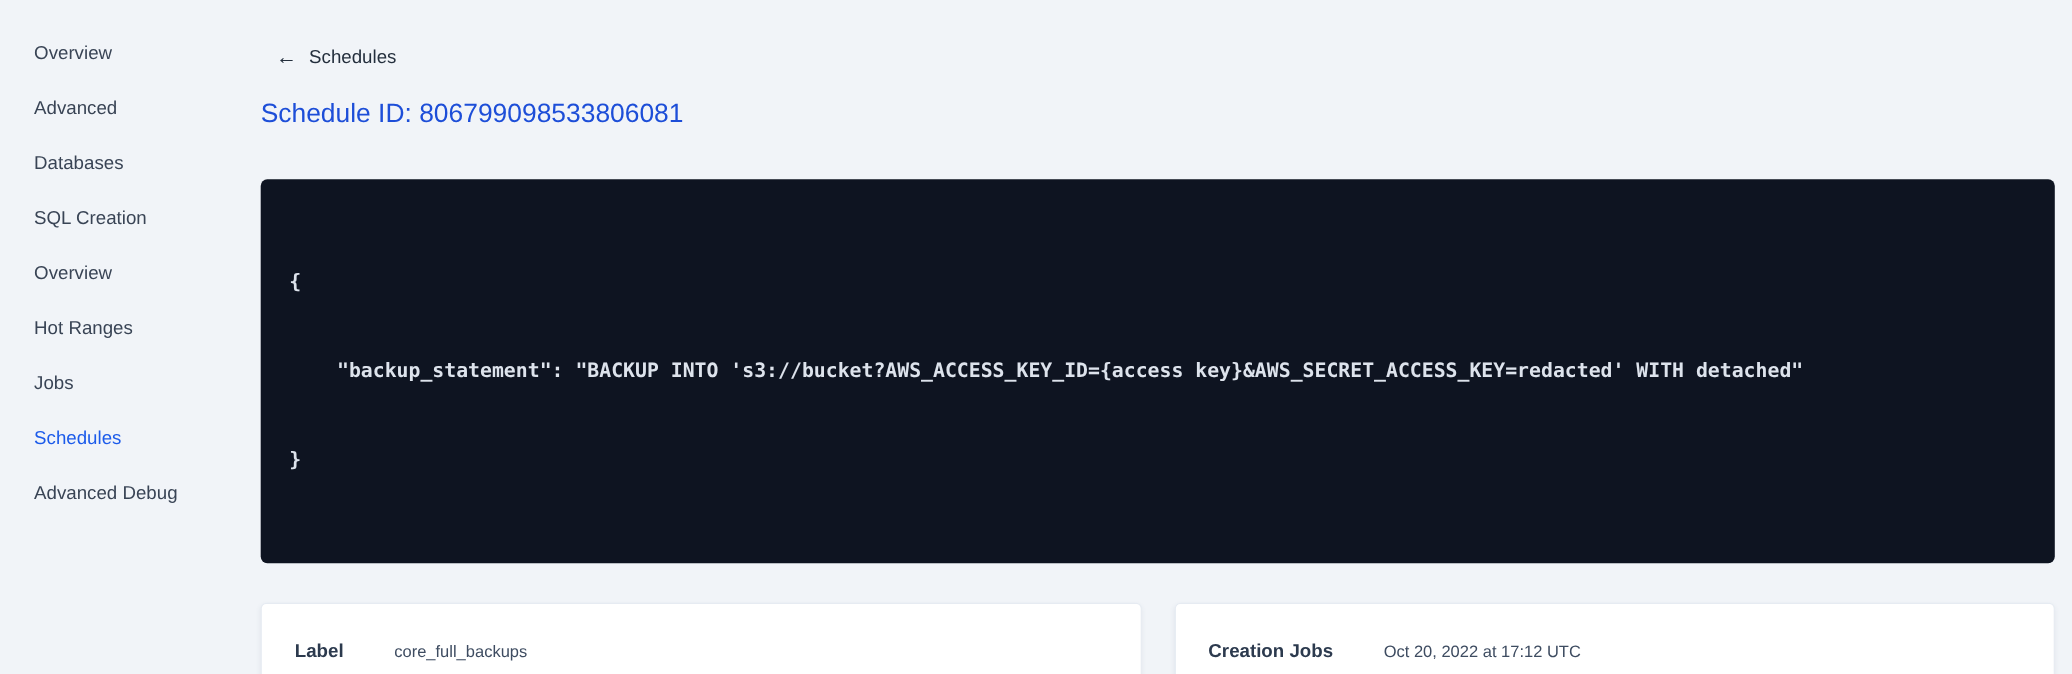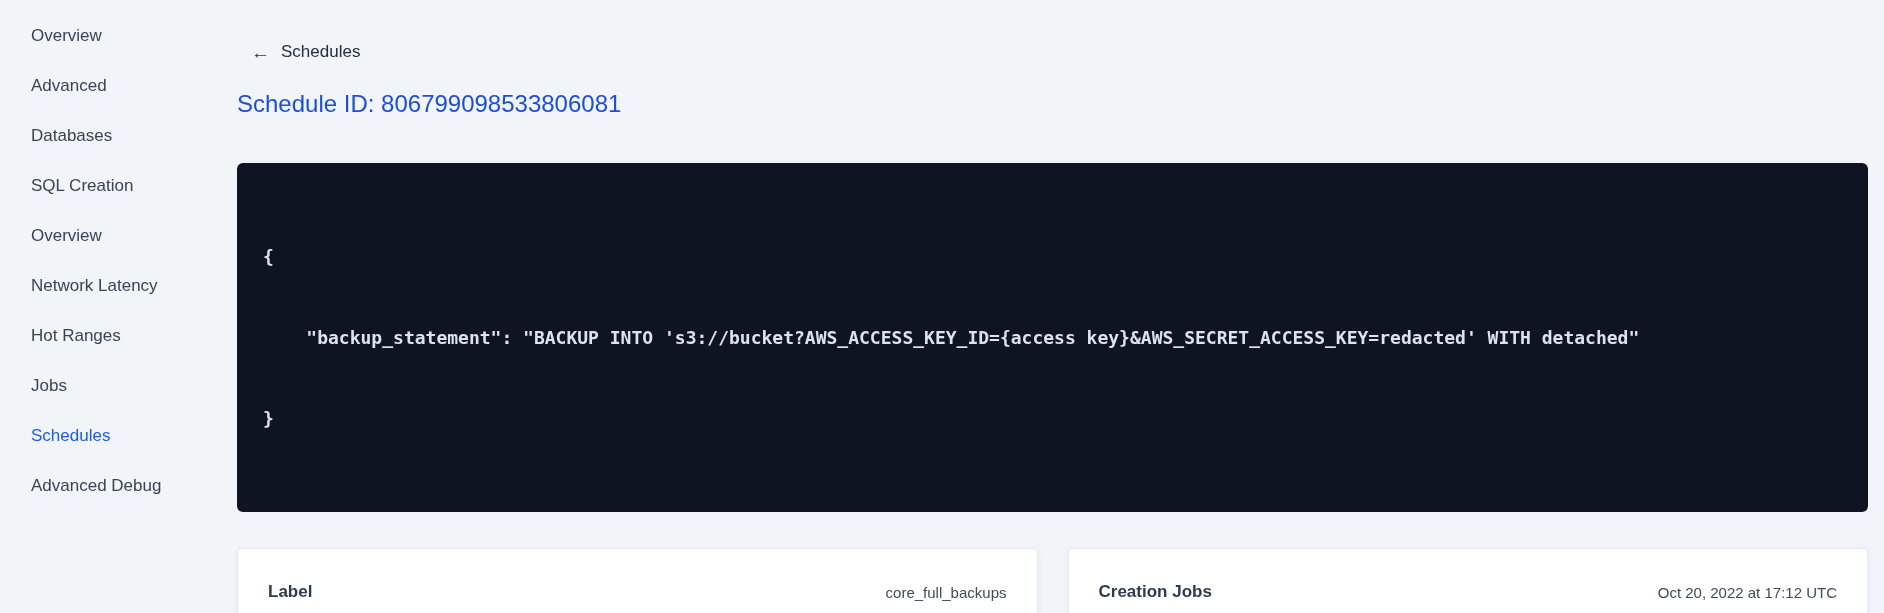--- a/index.html
+++ b/index.html
@@ -7,21 +7,21 @@
     width: 1884px; height: 613px;
     overflow: hidden;
     background: #f1f4f8;
     font-family: "Liberation Sans", sans-serif;
     color: #394455;
   }
   
   .sidebar {
     position: absolute; left: 0; top: 0;
     width: 237px; height: 613px;
-    padding-top: 11px;
+    padding-top: 24px;
     text-align: center;
   }
   .nav-list { list-style: none; }
   .nav-item {
     height: 50px;
     display: flex; align-items: center;
     padding-left: 31px;
     font-size: 17px;
     color: #394455;
     cursor: pointer;
@@ -82,21 +82,20 @@
     border-radius: 5px;
     box-shadow: 0 2px 5px rgba(67, 90, 111, 0.08);
     padding: 22px 30px;
   }
   .card-left  { height: 188px; }
   .card-right { height: 278px; }
   .summary-row {
     height: 42px;
     display: flex;
     align-items: center;
-    justify-content: space-between;
     gap: 46px;
   }
   .row-label {
     font-size: 17px;
     font-weight: 700;
     color: #2c3a4e;
   }
   .row-value {
     font-size: 15px;
     font-weight: 400;
@@ -107,21 +106,20 @@
 </head>
 <body>
 
 <aside class="sidebar">
   <ul class="nav-list">
     <li class="nav-item">Overview</li>
     <li class="nav-item">Advanced</li>
     <li class="nav-item">Databases</li>
     <li class="nav-item">SQL Creation</li>
     <li class="nav-item">Overview</li>
-    <li class="nav-item">Network Latency</li>
     <li class="nav-item">Hot Ranges</li>
     <li class="nav-item">Jobs</li>
     <li class="nav-item active">Schedules</li>
     <li class="nav-item">Advanced Debug</li>
   </ul>
 </aside>
 
 <main class="main">
 
   <a class="breadcrumb">

